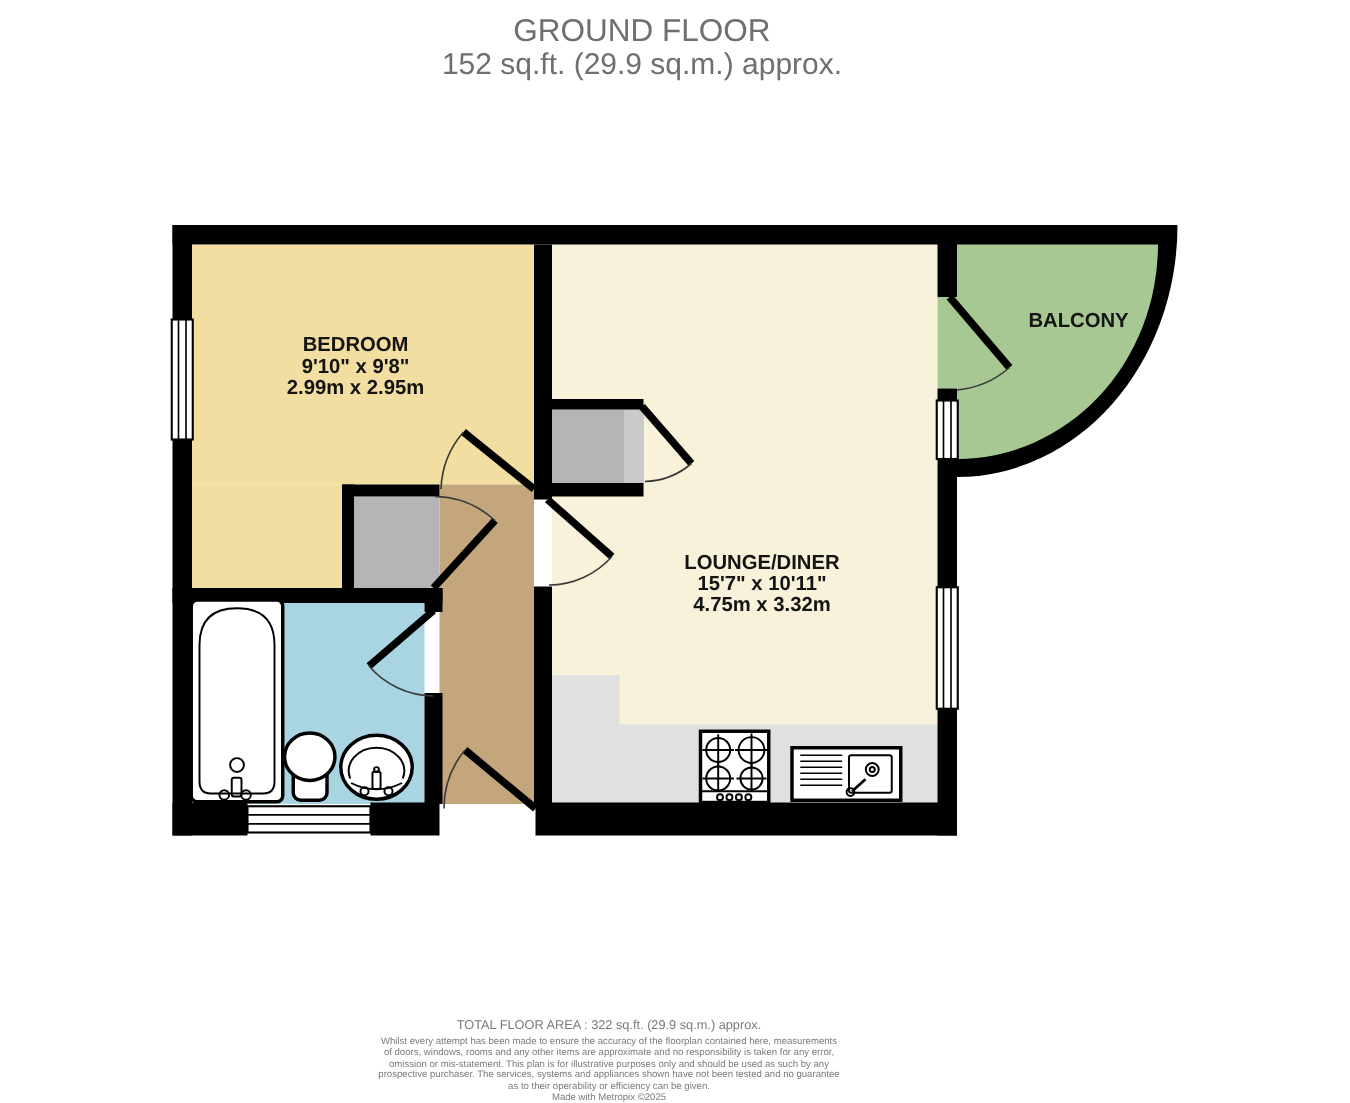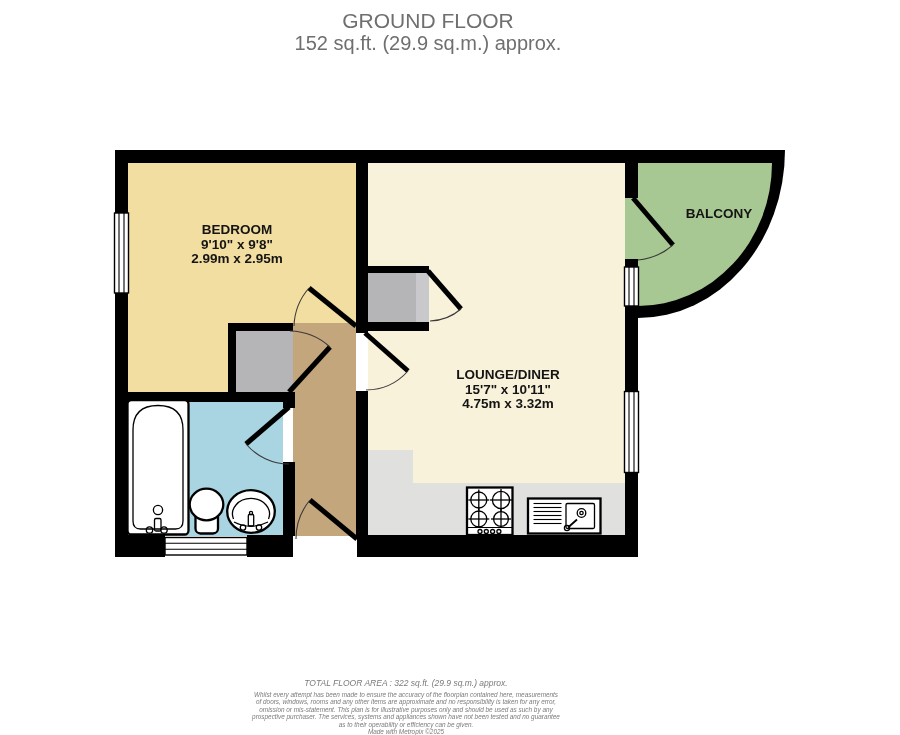--- a/index.html
+++ b/index.html
@@ -2,21 +2,21 @@
 <html style="--c-wall: #000000; --c-bedroom_floor: #F2DEA1; --c-lounge_floor: #F8F2DB; --c-hall_floor: #C4A67D; --c-bathroom_floor: #A9D4E2; --c-balcony_floor: #A8C893; --c-closet_floor: #B5B4B6; --c-closet_shade: #C9C8CA; --c-kitchen_floor: #E0E0DE; --c-title_text: #6F6F6F; --c-footer_text: #7A7A7A; --c-label_text: #141414;"><head>
 <meta charset="utf-8">
 <style>
   html,body{margin:0;padding:0;background:#fff;}
   #page{position:relative;width:900px;height:735px;background:#fff;overflow:hidden;
         font-family:"Liberation Sans",sans-serif;}
   #plan-svg{position:absolute;left:0;top:0;}
   .hdr{position:absolute;top:9px;left:0;width:856px;text-align:center;color:var(--c-title_text);}
   .hdr .t1{font-size:21px;line-height:23px;}
   .hdr .t2{font-size:20px;line-height:23px;}
-  .ftr{position:absolute;left:0;width:812px;text-align:center;color:var(--c-footer_text);font-style:italic;}
+  .ftr{position:absolute;left:0;width:812px;text-align:center;color:var(--c-footer_text);}
   .ftr.total{top:678px;font-size:8.5px;}
   .ftr.disc{top:691px;font-size:6.4px;line-height:7.4px;}
   .ftr.credit{top:728px;font-size:6.4px;}
   .roomlabel{font-family:"Liberation Sans",sans-serif;font-weight:bold;fill:var(--c-label_text);
              text-anchor:middle;font-size:13.5px;}
   .wall{fill:var(--c-wall);}
   .fxo{fill:#fff;stroke:#000;stroke-width:2.3;}
   .fxi{fill:none;stroke:#000;stroke-width:1.3;}
   .winr{fill:#fff;stroke:#000;stroke-width:1.4;}
   .winl{stroke:#000;stroke-width:1.1;}

